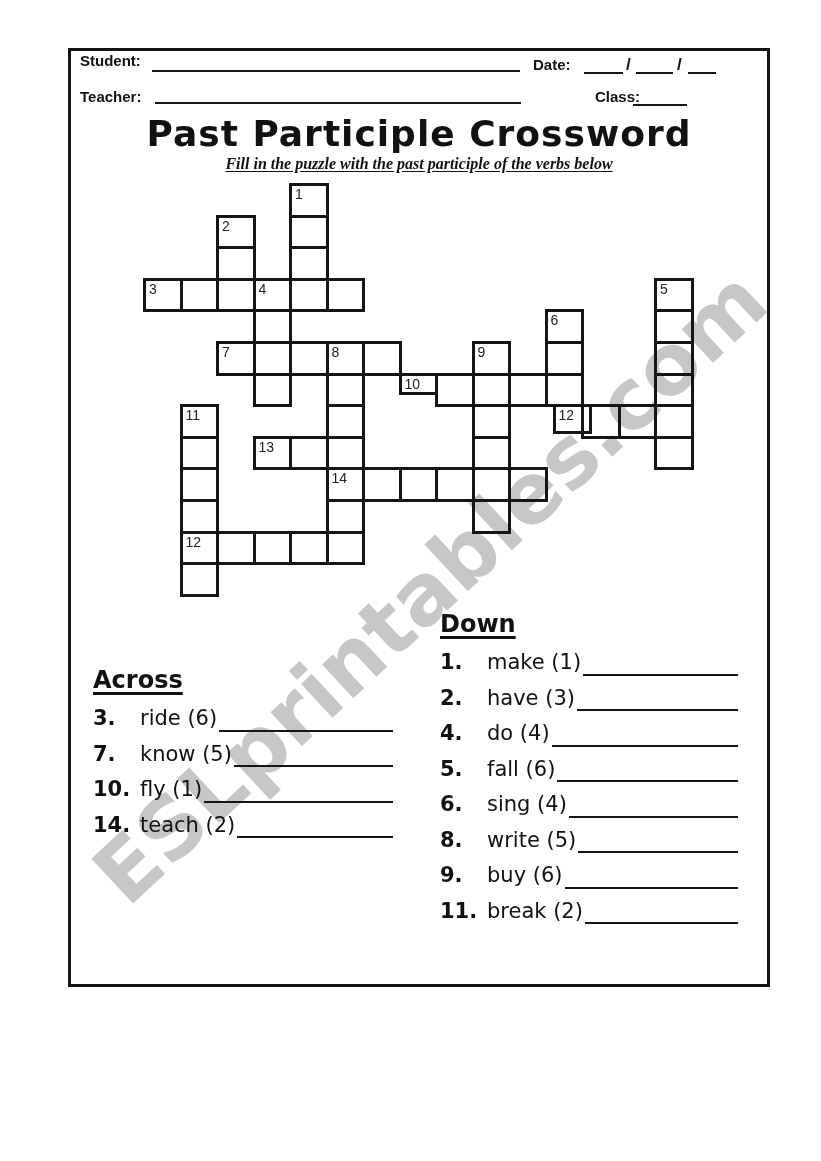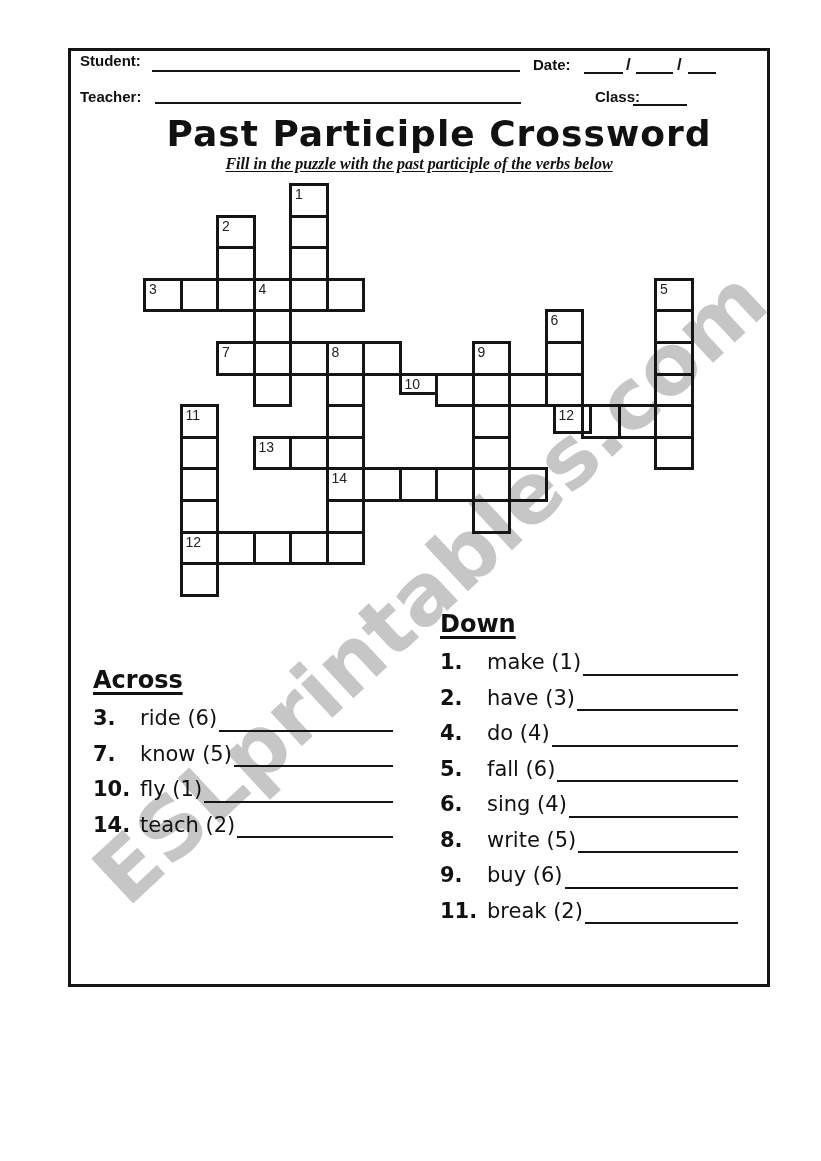--- a/index.html
+++ b/index.html
@@ -10,21 +10,21 @@
   .watermark{position:absolute;left:430px;top:587px;z-index:1;
        transform:translate(-50%,-50%) rotate(-43deg);
        font-size:84px;font-weight:bold;white-space:nowrap;
        font-family:"DejaVu Sans",sans-serif;}
   .hdr-label{position:absolute;font-family:"Liberation Sans",sans-serif;
        font-weight:bold;font-size:15px;line-height:15px;z-index:3;}
   .hdr-slash{position:absolute;font-family:"Liberation Sans",sans-serif;
        font-weight:bold;font-size:17px;line-height:17px;z-index:3;}
   .hline{position:absolute;height:0;border-bottom:2px solid #151515;z-index:3;}
   .title{position:absolute;left:68px;top:112px;width:702px;text-align:center;
-       font-size:36px;font-weight:bold;letter-spacing:1px;line-height:44px;z-index:3;padding-left:20px;}
+       font-size:36px;font-weight:bold;letter-spacing:1px;line-height:44px;z-index:3;}
   .subtitle{position:absolute;left:68px;top:155px;width:702px;text-align:center;
        font-family:"Liberation Serif",serif;font-style:italic;font-weight:bold;
        font-size:16px;text-decoration:underline;text-underline-offset:2px;z-index:3;}
   .grid{position:absolute;left:143px;top:183px;z-index:3;}
   .cell{position:absolute;border:3px solid #151515;box-sizing:border-box;
        background:transparent;}
   .cellnum{position:absolute;left:3px;top:1px;font-size:14px;line-height:15px;
        font-family:"Liberation Sans",sans-serif;color:#222;}
   .clues{position:absolute;z-index:3;}
   .clues.across{left:93px;top:666px;width:300px;}

